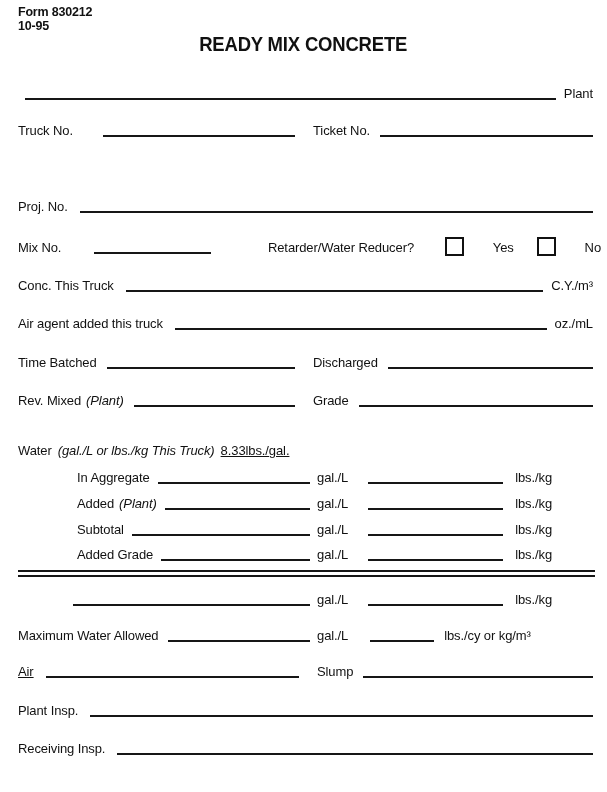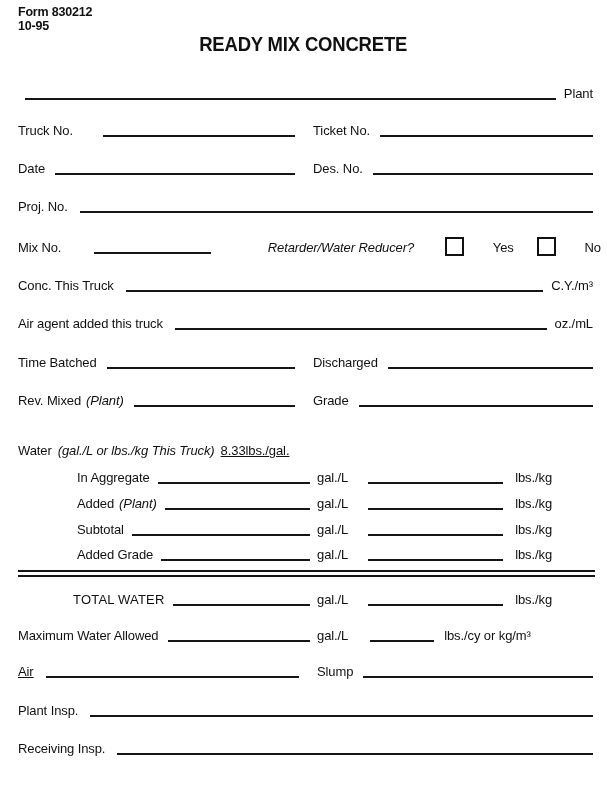--- a/index.html
+++ b/index.html
@@ -80,38 +80,30 @@
 
   <div class="row" style="top:121px;">
     <span class="grp" style="width:277px;gap:20px;">
       <span class="lbl" style="margin-right:10px;">Truck No.</span>
       <span class="line fl"></span>
     </span>
     <span class="lbl" style="margin-left:18px;margin-right:10px;">Ticket No.</span>
     <span class="line fl"></span>
   </div>
 
-  <div class="row" style="top:159px;">
-    <span class="grp" style="width:277px;">
-      <span class="lbl" style="margin-right:10px;">Date</span>
-      <span class="line fl"></span>
-    </span>
-    <span class="lbl" style="margin-left:18px;margin-right:10px;">Des. No.</span>
-    <span class="line fl"></span>
-  </div>
 
   <div class="row" style="top:197px;">
     <span class="lbl" style="margin-right:12px;">Proj. No.</span>
     <span class="line fl"></span>
   </div>
 
   <div class="row" style="top:237px;right:6px;gap:23px;">
     <span class="lbl" style="margin-right:10px;">Mix No.</span>
     <span class="line" style="width:118px;"></span>
-    <span class="lbl" style="margin-left:34px;font-style:italic;">Retarder/Water Reducer?</span>
+    <span class="lbl" style="margin-left:34px;">Retarder/Water Reducer?</span>
     <span class="cb" style="margin-left:8px;"></span>
     <span class="lbl" style="margin-left:6px;">Yes</span>
     <span class="cb" style="margin-left:auto;"></span>
     <span class="lbl" style="margin-left:6px;">No</span>
   </div>
 
   <div class="row" style="top:276px;">
     <span class="lbl" style="margin-right:12px;">Conc. This Truck</span>
     <span class="line fl"></span>
     <span class="lbl" style="margin-left:8px;">C.Y./m³</span>
@@ -186,21 +178,20 @@
     </span>
     <span class="lbl" style="margin-left:7px;">gal./L</span>
     <span class="line" style="width:135px;margin-left:20px;"></span>
     <span class="lbl" style="margin-left:12px;">lbs./kg</span>
   </div>
 
   <div class="dblrule"></div>
 
   <div class="row" style="top:590px;left:73px;">
     <span class="grp" style="width:237px;">
-      <span class="lbl caps" style="margin-right:8px;">TOTAL WATER</span>
       <span class="line fl"></span>
     </span>
     <span class="lbl" style="margin-left:7px;">gal./L</span>
     <span class="line" style="width:135px;margin-left:20px;"></span>
     <span class="lbl" style="margin-left:12px;">lbs./kg</span>
   </div>
 
   <div class="row" style="top:626px;">
     <span class="grp" style="width:292px;">
       <span class="lbl" style="margin-right:10px;">Maximum Water Allowed</span>

